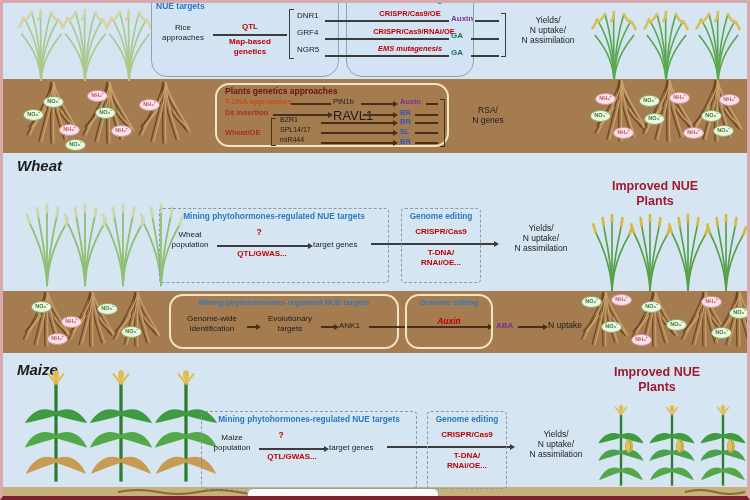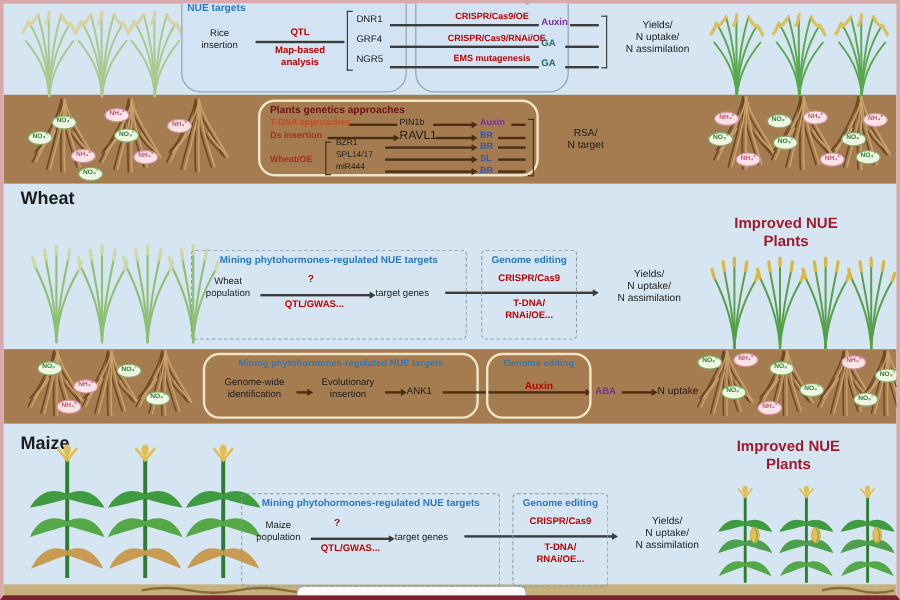--- a/index.html
+++ b/index.html
@@ -3,21 +3,21 @@
 <meta charset="utf-8">
 <style>
   *{margin:0;padding:0;box-sizing:border-box}
   body{font-family:"Liberation Sans",sans-serif;background:#fff}
   .stage{position:relative;width:750px;height:500px;overflow:hidden;
          border:3px solid #d8a9ad;border-bottom:4px solid #7c2130;background:#d5e5f2}
   .band{position:absolute;left:0;width:100%;background:#a57c50}
   .t{position:absolute;white-space:pre-line;line-height:1.2;color:#1c1c1c}
   .c{text-align:center}
   .b{font-weight:700}
-  .it{}
+  .it{font-style:italic}
   .blue{color:#2b79c2}
   .red{color:#c00000}
   .dred{color:#a01a2e}
   .purple{color:#7a2f9e}
   .teal{color:#1f6e5e}
   .hblue{color:#3355bb}
   .orange{color:#cc4a1d}
   .maroon{color:#6b1212}
   .hl{position:absolute;height:1.5px;background:#3c3c3c}
   .hl.brown{background:#4a2f16}
@@ -138,25 +138,25 @@
   </svg>
 
   <div class="box-sky" style="left:148px;top:-16px;width:188px;height:90px"></div>
   <div class="box-sky" style="left:343px;top:-16px;width:128px;height:90px"></div>
 
   <div class="t b blue" style="left:153px;top:-12px;width:180px;font-size:8.5px">Mining phytohormones-regulated
 NUE targets</div>
   <div class="t b blue c" style="left:343px;top:-9px;width:128px;font-size:8.5px">Genome editing</div>
 
   <div class="t c" style="left:152px;top:20px;width:56px;font-size:8px">Rice
-insertion</div>
+approaches</div>
   <i class="hl" style="left:210px;top:31px;width:74px"></i>
   <div class="t b red c" style="left:222px;top:19px;width:50px;font-size:8px">QTL</div>
   <div class="t b red c" style="left:214px;top:34px;width:66px;font-size:8px">Map-based
-analysis</div>
+genetics</div>
 
   <div class="brk l" style="left:286px;top:6px;height:50px"></div>
   <div class="t" style="left:294px;top:8px;font-size:8px">DNR1</div>
   <div class="t" style="left:294px;top:25px;font-size:8px">GRF4</div>
   <div class="t" style="left:294px;top:42px;font-size:8px">NGR5</div>
 
   <i class="hl" style="left:322px;top:17px;width:124px"></i>
   <i class="hl" style="left:322px;top:35px;width:124px"></i>
   <i class="hl" style="left:322px;top:52px;width:124px"></i>
 
@@ -180,21 +180,21 @@
   <div class="t b maroon" style="left:222px;top:83px;font-size:8.5px">Plants genetics approaches</div>
 
   <div class="t b orange" style="left:222px;top:94px;font-size:7.5px">T-DNA approaches</div>
   <i class="hl brown" style="left:288px;top:100px;width:40px"></i>
   <div class="t" style="left:330px;top:94px;font-size:7.5px">PIN1b</div>
   <i class="hl brown ar" style="left:358px;top:100px;width:33px"></i>
   <div class="t b purple" style="left:397px;top:94px;font-size:7.5px">Auxin</div>
 
   <div class="t b" style="left:222px;top:105px;font-size:7.5px;color:#aa2e22">Ds insertion</div>
   <i class="hl brown ar" style="left:270px;top:111px;width:56px"></i>
-  <div class="t" style="left:330px;top:105px;font-size:10px">RAVL1</div>
+  <div class="t" style="left:330px;top:105px;font-size:13px">RAVL1</div>
   <i class="hl brown ar" style="left:360px;top:111px;width:31px"></i>
   <div class="t b hblue" style="left:397px;top:105px;font-size:7.5px">BR</div>
 
   <div class="t b" style="left:222px;top:125px;font-size:7.5px;color:#aa2e22">Wheat/OE</div>
   <div class="brk l brown" style="left:268px;top:115px;height:28px"></div>
   <div class="t" style="left:277px;top:113px;font-size:7px">BZR1</div>
   <div class="t" style="left:277px;top:123px;font-size:7px">SPL14/17</div>
   <div class="t" style="left:277px;top:133px;font-size:7px">miR444</div>
   <i class="hl brown ar" style="left:318px;top:119px;width:73px"></i>
   <i class="hl brown ar" style="left:318px;top:129px;width:73px"></i>
@@ -203,21 +203,21 @@
   <div class="t b hblue" style="left:397px;top:124px;font-size:7.5px">SL</div>
   <div class="t b hblue" style="left:397px;top:134px;font-size:7.5px">BR</div>
 
   <i class="hl brown" style="left:423px;top:100px;width:12px"></i>
   <i class="hl brown" style="left:412px;top:111px;width:23px"></i>
   <i class="hl brown" style="left:412px;top:119px;width:23px"></i>
   <i class="hl brown" style="left:412px;top:129px;width:23px"></i>
   <i class="hl brown" style="left:412px;top:139px;width:23px"></i>
   <div class="brk r brown" style="left:437px;top:96px;height:48px"></div>
   <div class="t c" style="left:450px;top:102px;width:70px;font-size:8.5px">RSA/
-N target</div>
+N genes</div>
 
   <div class="t b it" style="left:14px;top:154px;font-size:15px">Wheat</div>
   <div class="t b dred c" style="left:596px;top:176px;width:112px;font-size:12.5px">Improved NUE
 Plants</div>
 
   <svg class="abs" style="left:22px;top:194px;--stem:#8fbf72;--head:#cdd8a6" width="158" height="94">
     <use href="#sym-wheat" x="0" y="0" width="44" height="94"></use>
     <use href="#sym-wheat" x="38" y="0" width="44" height="94"></use>
     <use href="#sym-wheat" x="76" y="0" width="44" height="94"></use>
     <use href="#sym-wheat" x="114" y="0" width="44" height="94"></use>
@@ -246,21 +246,21 @@
   <div class="t c" style="left:494px;top:220px;width:88px;font-size:8.5px">Yields/
 N uptake/
 N assimilation</div>
 
   <div class="box-tan" style="left:166px;top:291px;width:230px;height:55px"></div>
   <div class="t b blue c" style="left:170px;top:295px;width:222px;font-size:7.8px">Mining phytohormones-regulated NUE targets</div>
   <div class="t c" style="left:174px;top:311px;width:70px;font-size:8px">Genome-wide
 identification</div>
   <i class="hl brown ar" style="left:244px;top:323px;width:10px"></i>
   <div class="t c" style="left:256px;top:311px;width:62px;font-size:8px">Evolutionary
-insertion</div>
+targets</div>
   <i class="hl brown ar" style="left:318px;top:323px;width:14px"></i>
   <div class="t" style="left:336px;top:318px;font-size:8px">ANK1</div>
   <i class="hl brown ar" style="left:366px;top:323px;width:120px"></i>
   <div class="box-tan" style="left:402px;top:291px;width:88px;height:55px"></div>
   <div class="t b blue c" style="left:402px;top:295px;width:88px;font-size:7.8px">Genome editing</div>
   <div class="t b it red c" style="left:402px;top:313px;width:88px;font-size:8.5px">Auxin</div>
   <div class="t b purple" style="left:493px;top:318px;font-size:8px">ABA</div>
   <i class="hl brown ar" style="left:515px;top:323px;width:26px"></i>
   <div class="t" style="left:545px;top:317px;font-size:8.5px">N uptake</div>
 

